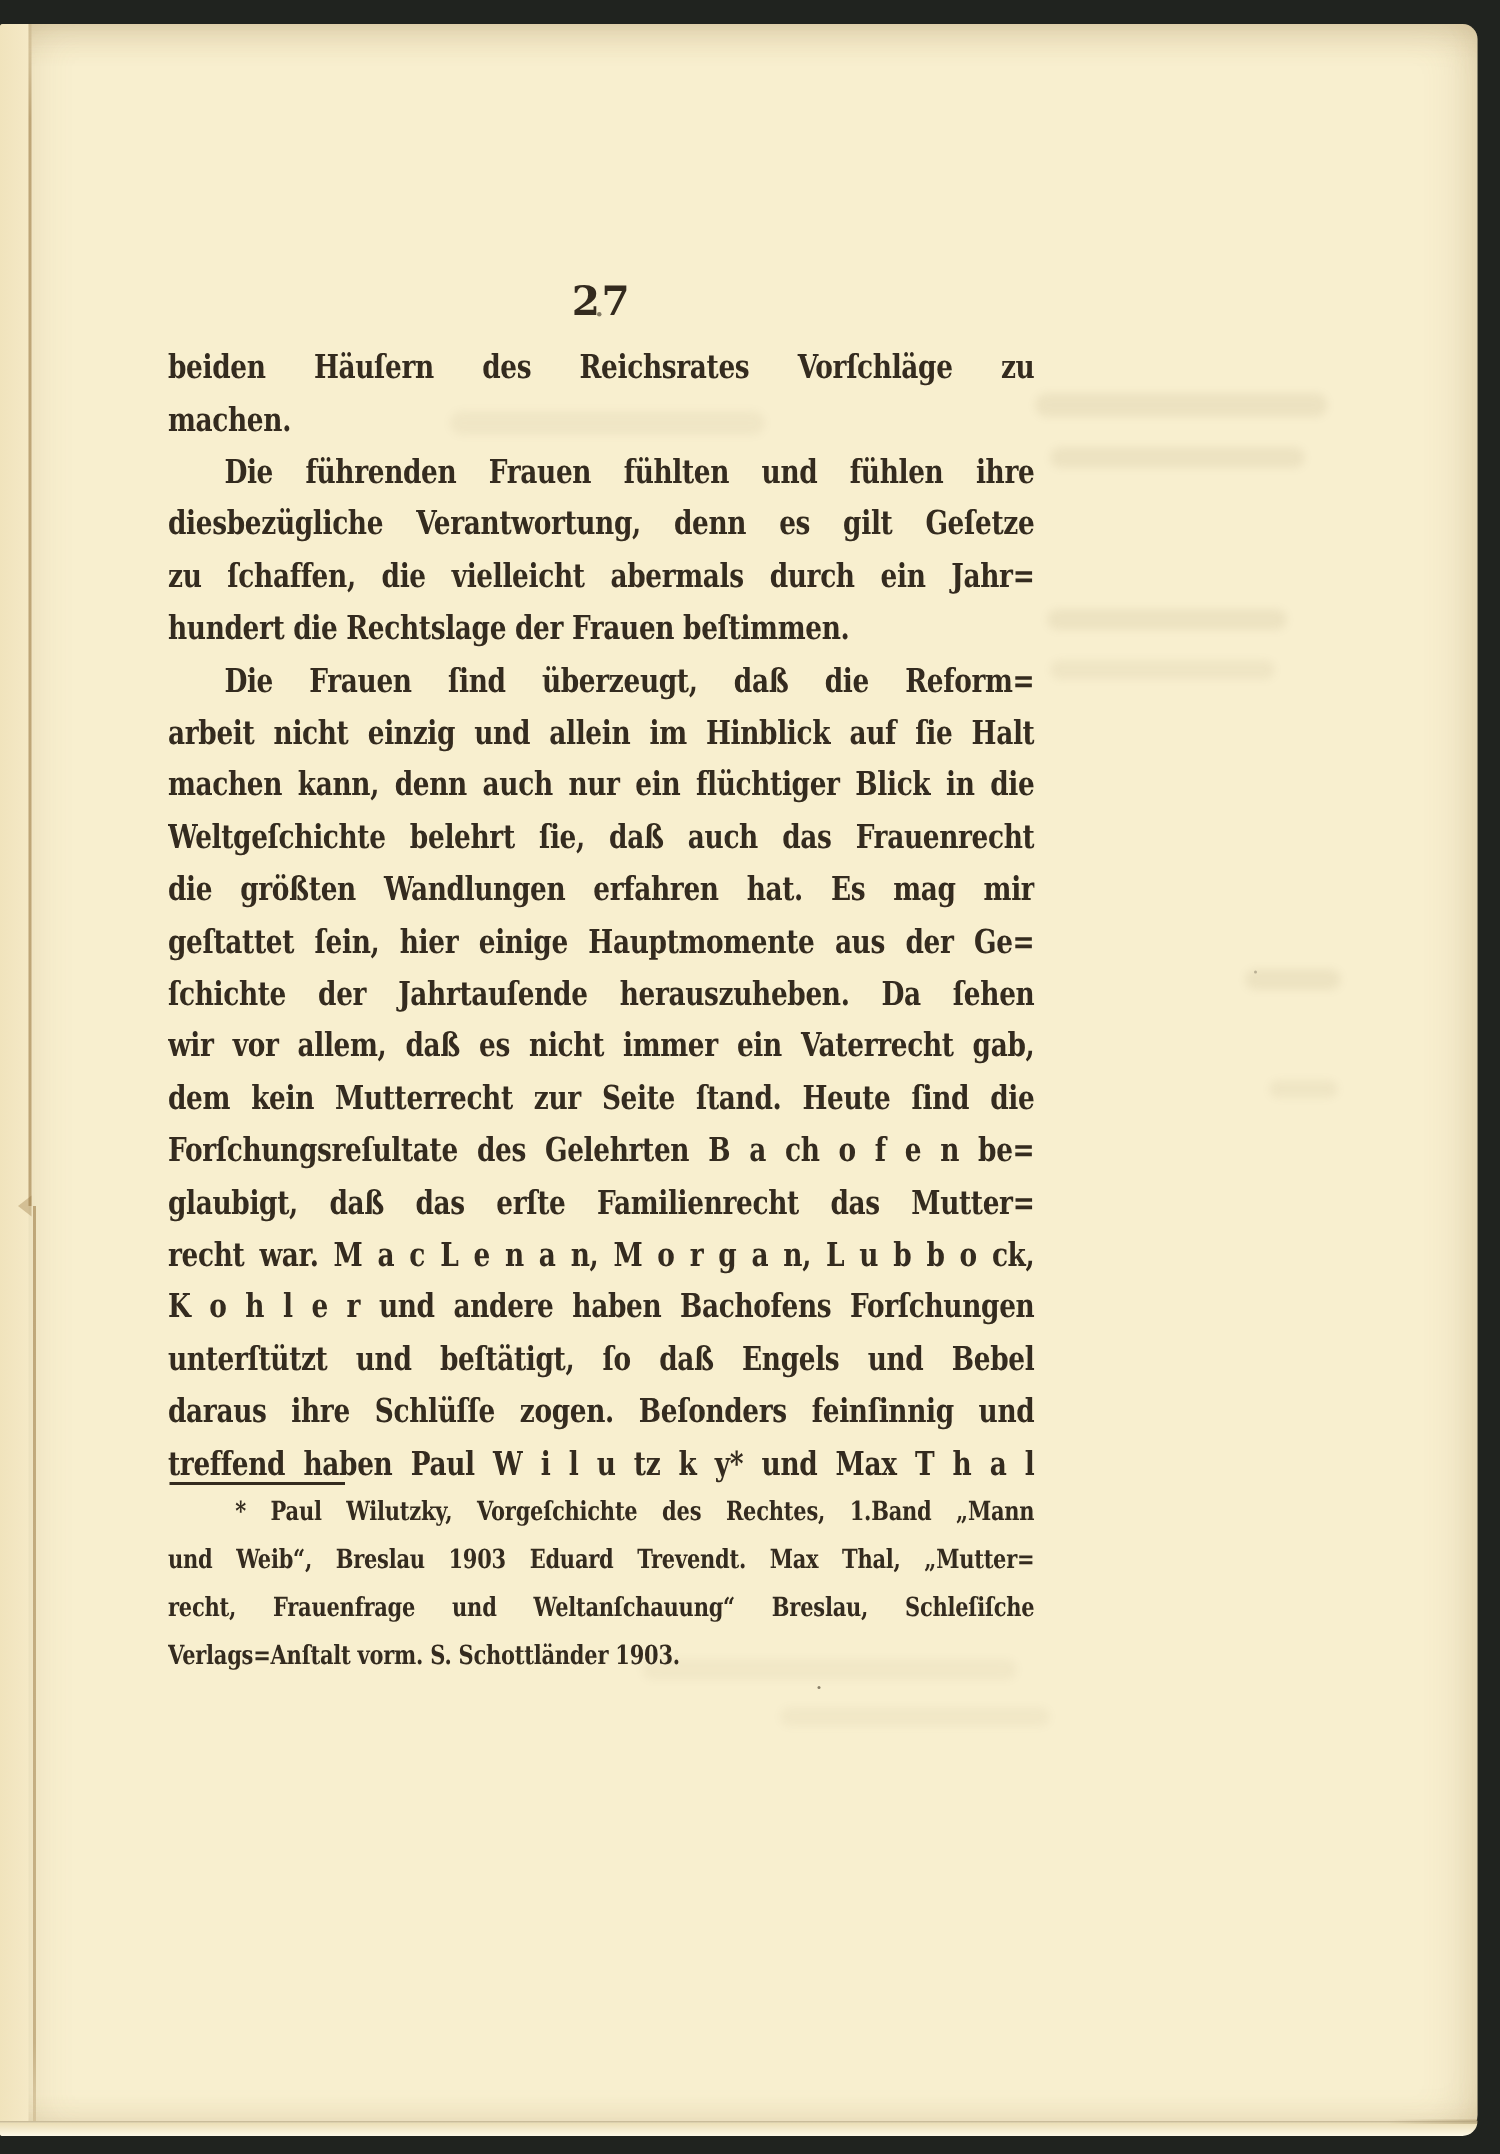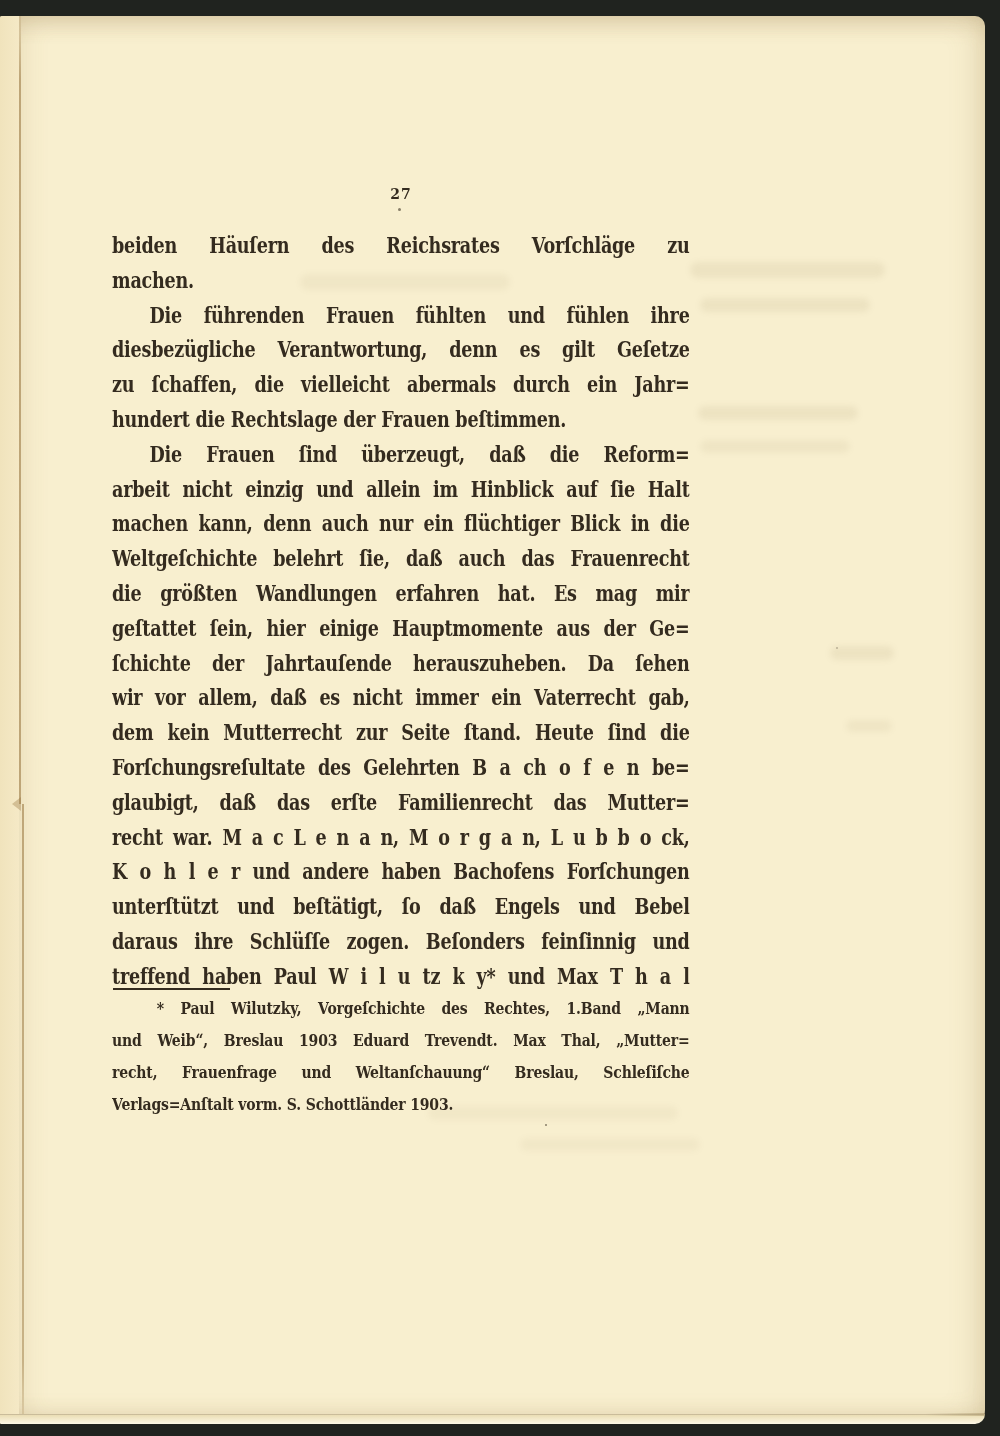--- a/index.html
+++ b/index.html
@@ -55,21 +55,21 @@
     border-radius:0 0 14px 2px;
   }
   .corner-edge{
     position:absolute;right:0;bottom:8px;width:60px;height:3px;
     background:linear-gradient(90deg,rgba(160,140,95,0),rgba(160,140,95,.45));
   }
   
   .page-number{
     position:absolute;left:112px;top:170px;width:578px;
     text-align:center;
-    font-size:14px;font-weight:bold;letter-spacing:1px;
+    font-size:27px;font-weight:bold;letter-spacing:1px;
     color:var(--ink);
   }
   .body-text{
     position:absolute;left:112px;top:212px;width:722px;
     transform:scaleX(.8);transform-origin:0 0;
     color:var(--ink);
     font-weight:bold;font-size:22px;line-height:34.8px;
     letter-spacing:-0.3px;
   }
   .line{

